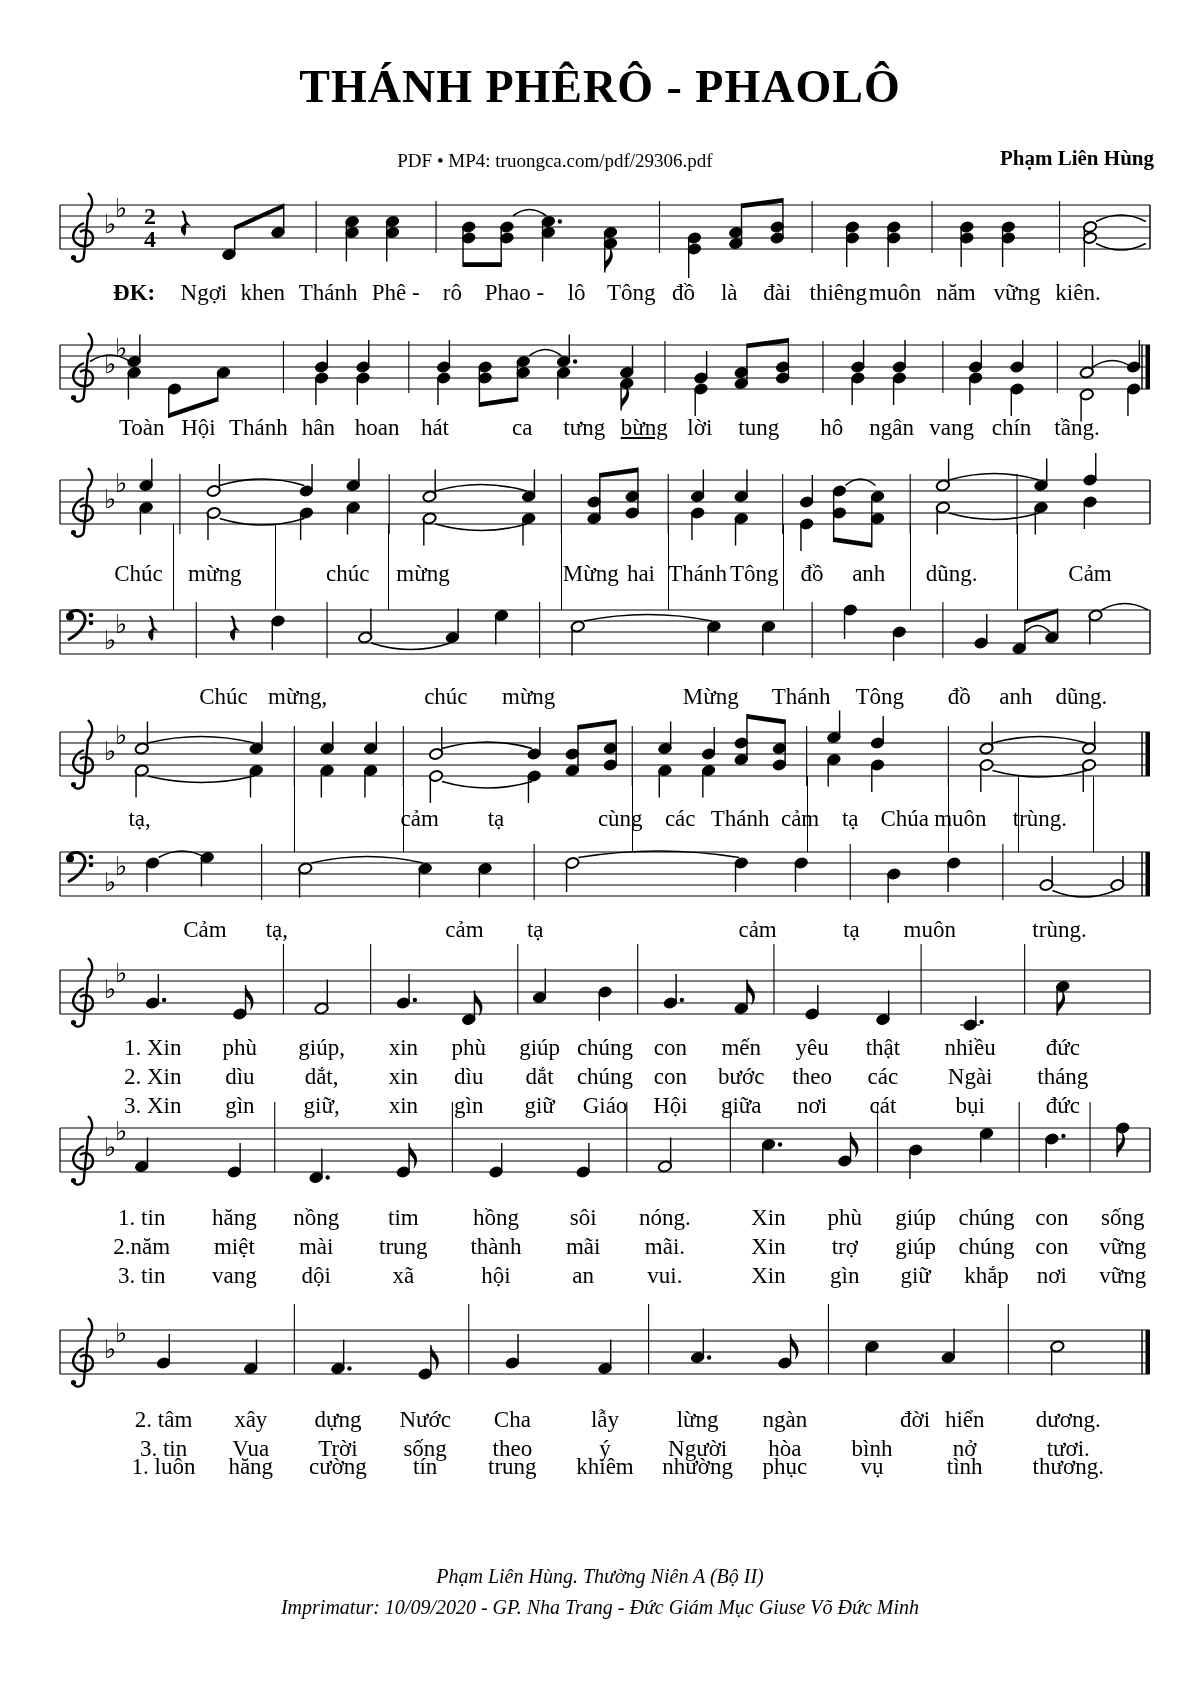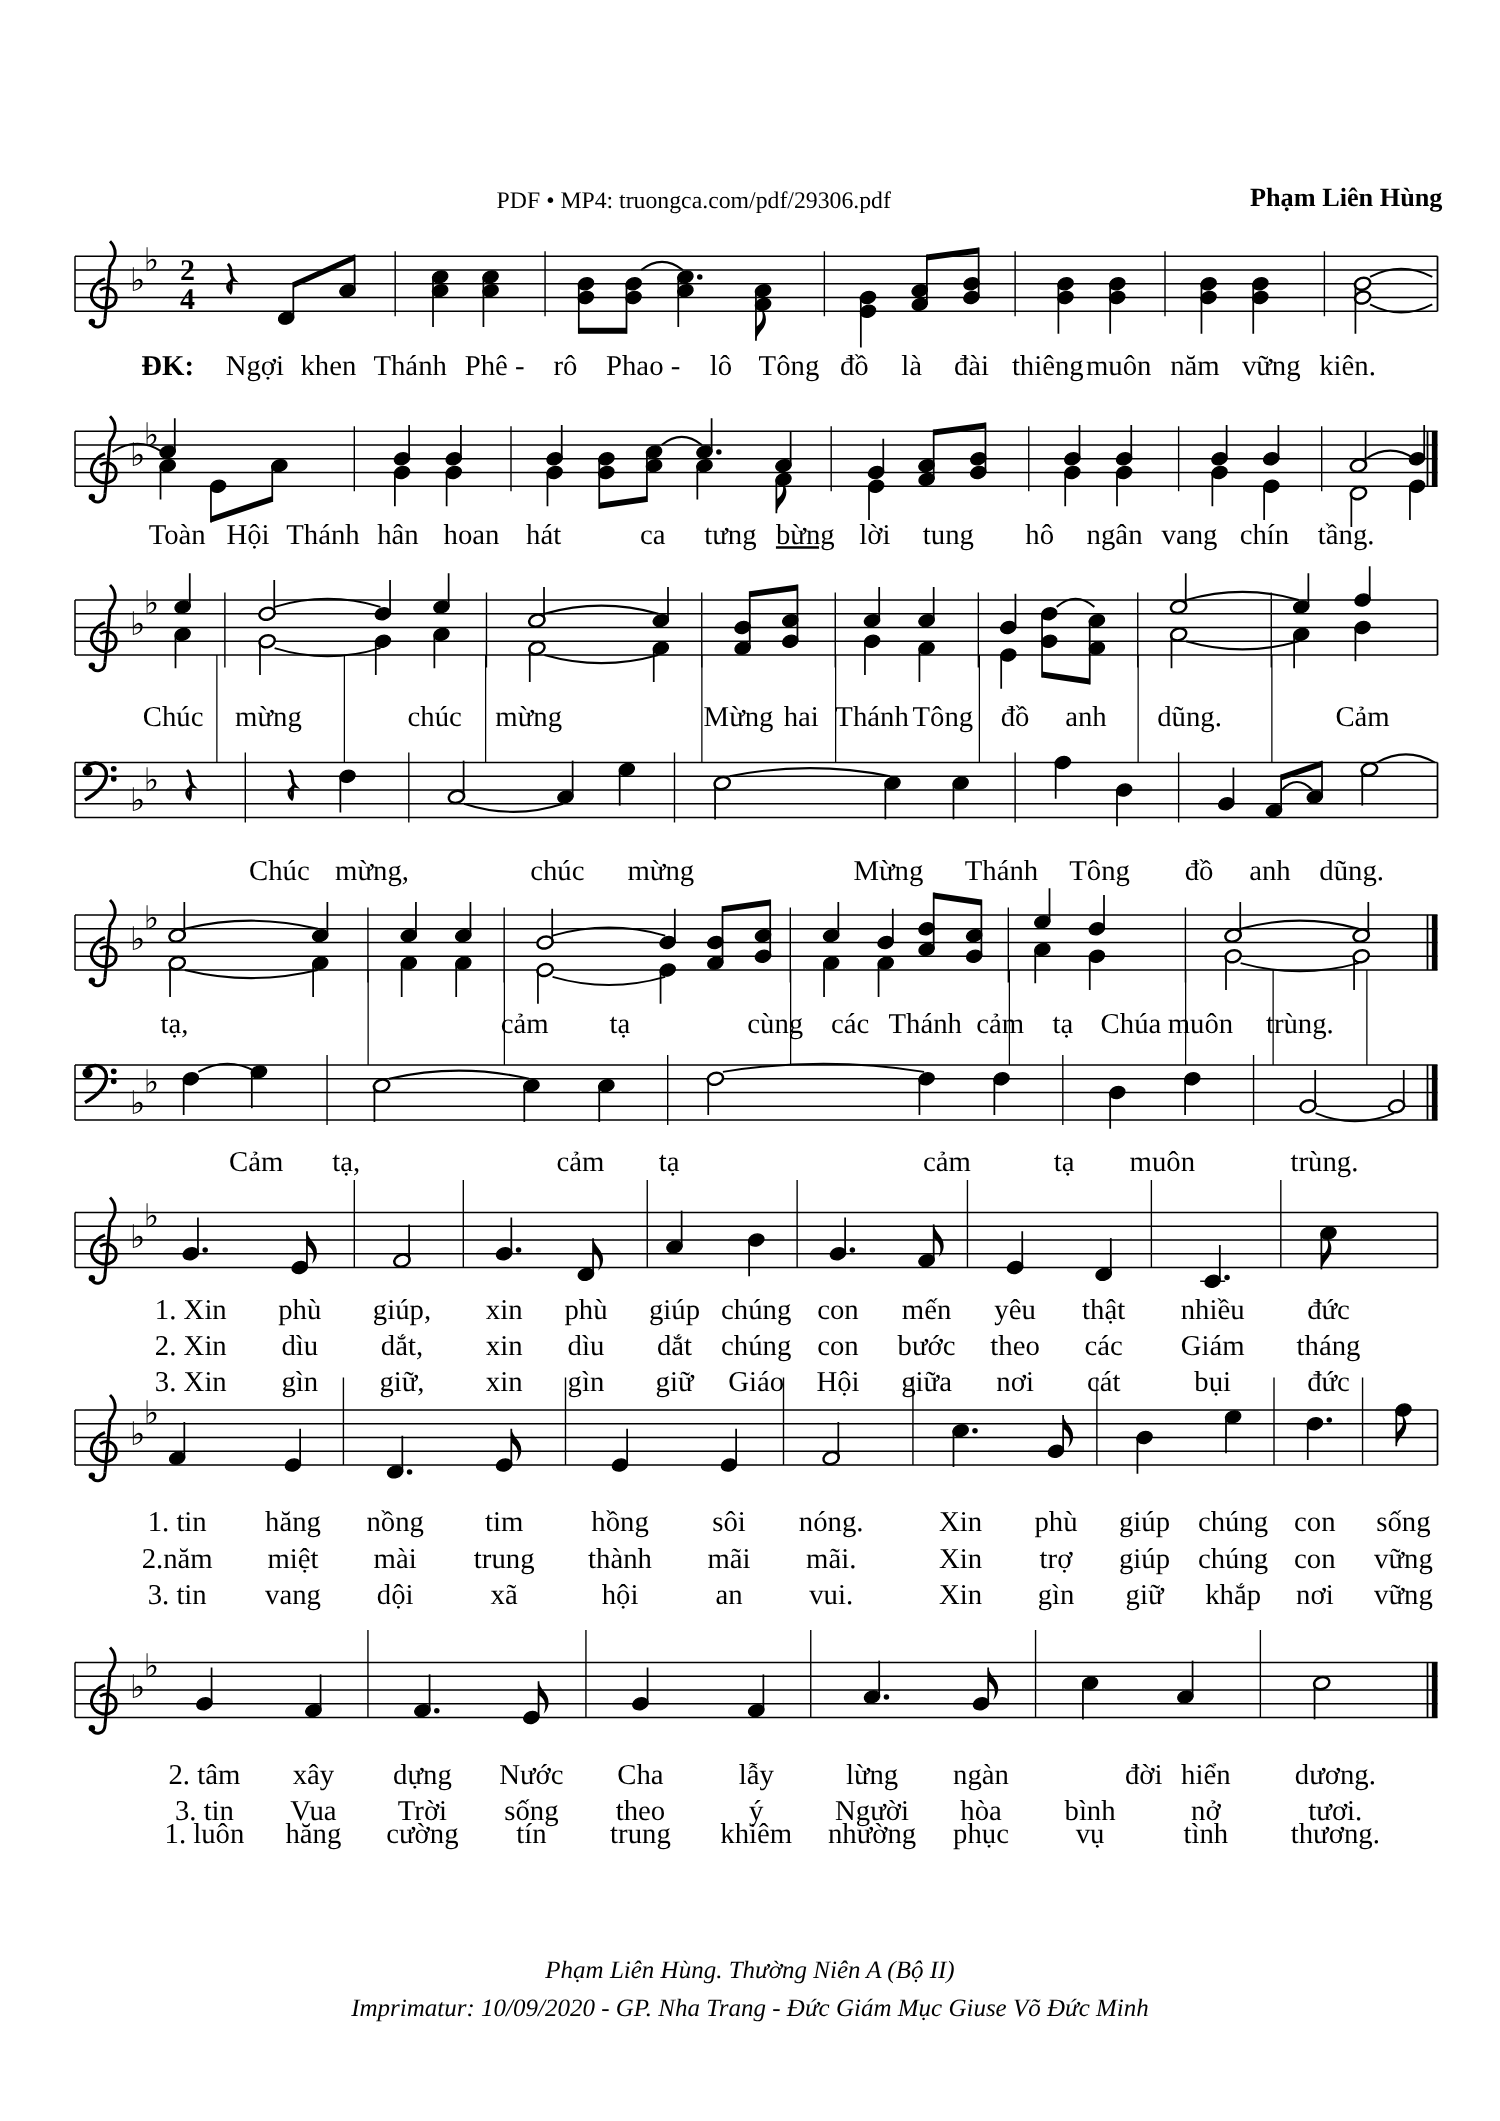--- a/index.html
+++ b/index.html
@@ -15,20 +15,21 @@
   .tok{position:absolute;transform:translateX(-50%);font-size:23px;white-space:nowrap;line-height:26px;}
   .tok.b{font-weight:bold;}
   .sep{position:absolute;width:1px;background:#000;}
   .footer-line{position:absolute;left:0;width:1200px;text-align:center;
                font-size:20px;font-style:italic;}
 </style>
 </head>
 <body>
 
 <div class="page">
+  <div class="title">THÁNH PHÊRÔ - PHAOLÔ</div>
   <div class="subsrc">PDF • MP4: truongca.com/pdf/29306.pdf</div>
   <div class="composer">Phạm Liên Hùng</div>
   <div id="score">
       <svg width="1120" height="120" viewBox="0 0 1120 120" class="sys" style="left: 40px; top: 175px;">
         <g>
           <line x1="20" y1="30" x2="1110" y2="30" stroke="#000" stroke-width="1.1"></line>
           <line x1="20" y1="41" x2="1110" y2="41" stroke="#000" stroke-width="1.1"></line>
           <line x1="20" y1="52" x2="1110" y2="52" stroke="#000" stroke-width="1.1"></line>
           <line x1="20" y1="63" x2="1110" y2="63" stroke="#000" stroke-width="1.1"></line>
           <line x1="20" y1="74" x2="1110" y2="74" stroke="#000" stroke-width="1.1"></line>
@@ -853,21 +854,21 @@
         <span class="tok" style="left: 239.85px;">dìu</span>
         <span class="tok" style="left: 321.6px;">dắt,</span>
         <span class="tok" style="left: 403.35px;">xin</span>
         <span class="tok" style="left: 468.75px;">dìu</span>
         <span class="tok" style="left: 539.6px;">dắt</span>
         <span class="tok" style="left: 605px;">chúng</span>
         <span class="tok" style="left: 670.4px;">con</span>
         <span class="tok" style="left: 741.25px;">bước</span>
         <span class="tok" style="left: 812.1px;">theo</span>
         <span class="tok" style="left: 882.95px;">các</span>
-        <span class="tok" style="left: 970.15px;">Giám</span>
+        <span class="tok" style="left: 970.15px;">Ngài</span>
         <span class="tok" style="left: 1062.8px;">tháng</span>
       </div>
       <div class="lrow" style="top: 1093px;">
         <span class="tok" style="left: 152.65px;">3. Xin</span>
         <span class="tok" style="left: 239.85px;">gìn</span>
         <span class="tok" style="left: 321.6px;">giữ,</span>
         <span class="tok" style="left: 403.35px;">xin</span>
         <span class="tok" style="left: 468.75px;">gìn</span>
         <span class="tok" style="left: 539.6px;">giữ</span>
         <span class="tok" style="left: 605px;">Giáo</span>

